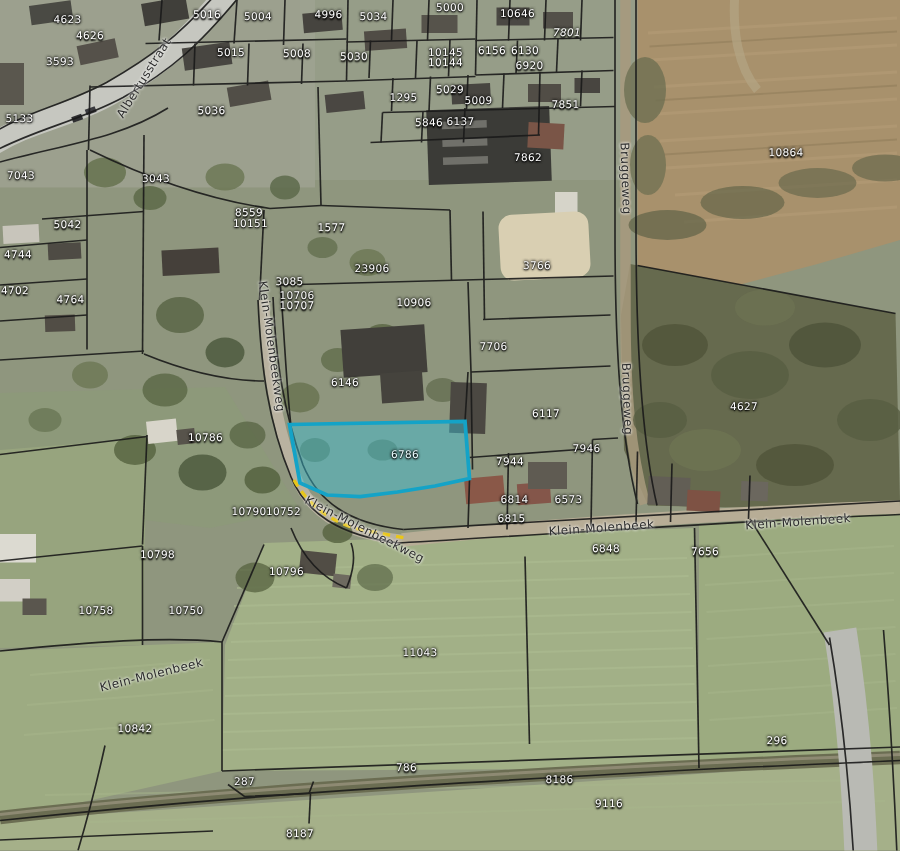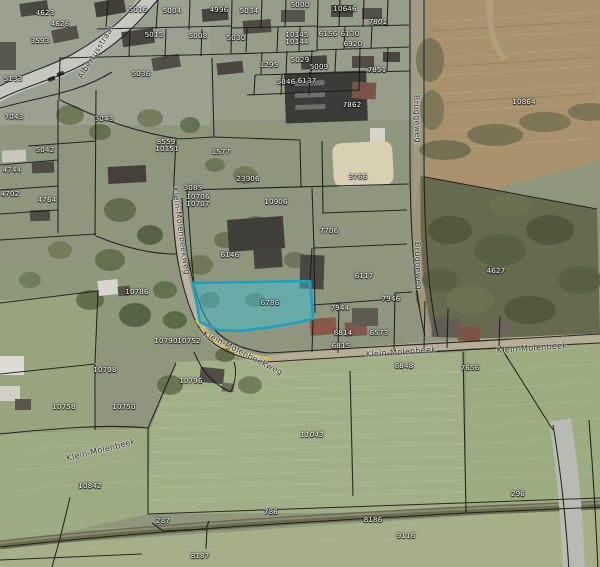--- a/index.html
+++ b/index.html
@@ -342,21 +342,21 @@
       <span class="parcel-label" style="left: 470px; top: 368px;">7656</span>
       <span class="parcel-label" style="left: 404px; top: 366px;">6848</span>
       <span class="parcel-label" style="left: 137px; top: 292px;">10786</span>
       <span class="parcel-label" style="left: 105px; top: 349px; margin-top: 21px;">10798</span>
       <span class="parcel-label" style="left: 166px; top: 341px;">10790</span>
       <span class="parcel-label" style="left: 189px; top: 341px;">10752</span>
       <span class="parcel-label" style="left: 191px; top: 381px;">10796</span>
       <span class="parcel-label" style="left: 64px; top: 407px;">10758</span>
       <span class="parcel-label" style="left: 124px; top: 407px;">10750</span>
       <span class="parcel-label" style="left: 90px; top: 486px;">10842</span>
-      <span class="parcel-label" style="left: 312px; top: 435px; font-style: italic;">11043</span>
+      <span class="parcel-label" style="left: 280px; top: 435px;">11043</span>
       <span class="parcel-label" style="left: 163px; top: 521px;">287</span>
       <span class="parcel-label" style="left: 271px; top: 512px;">786</span>
       <span class="parcel-label" style="left: 373px; top: 520px;">8186</span>
       <span class="parcel-label" style="left: 200px; top: 556px;">8187</span>
       <span class="parcel-label" style="left: 406px; top: 536px;">9116</span>
       <span class="parcel-label" style="left: 518px; top: 494px;">296</span>
     </div>
 </div>
 
 </body></html>

